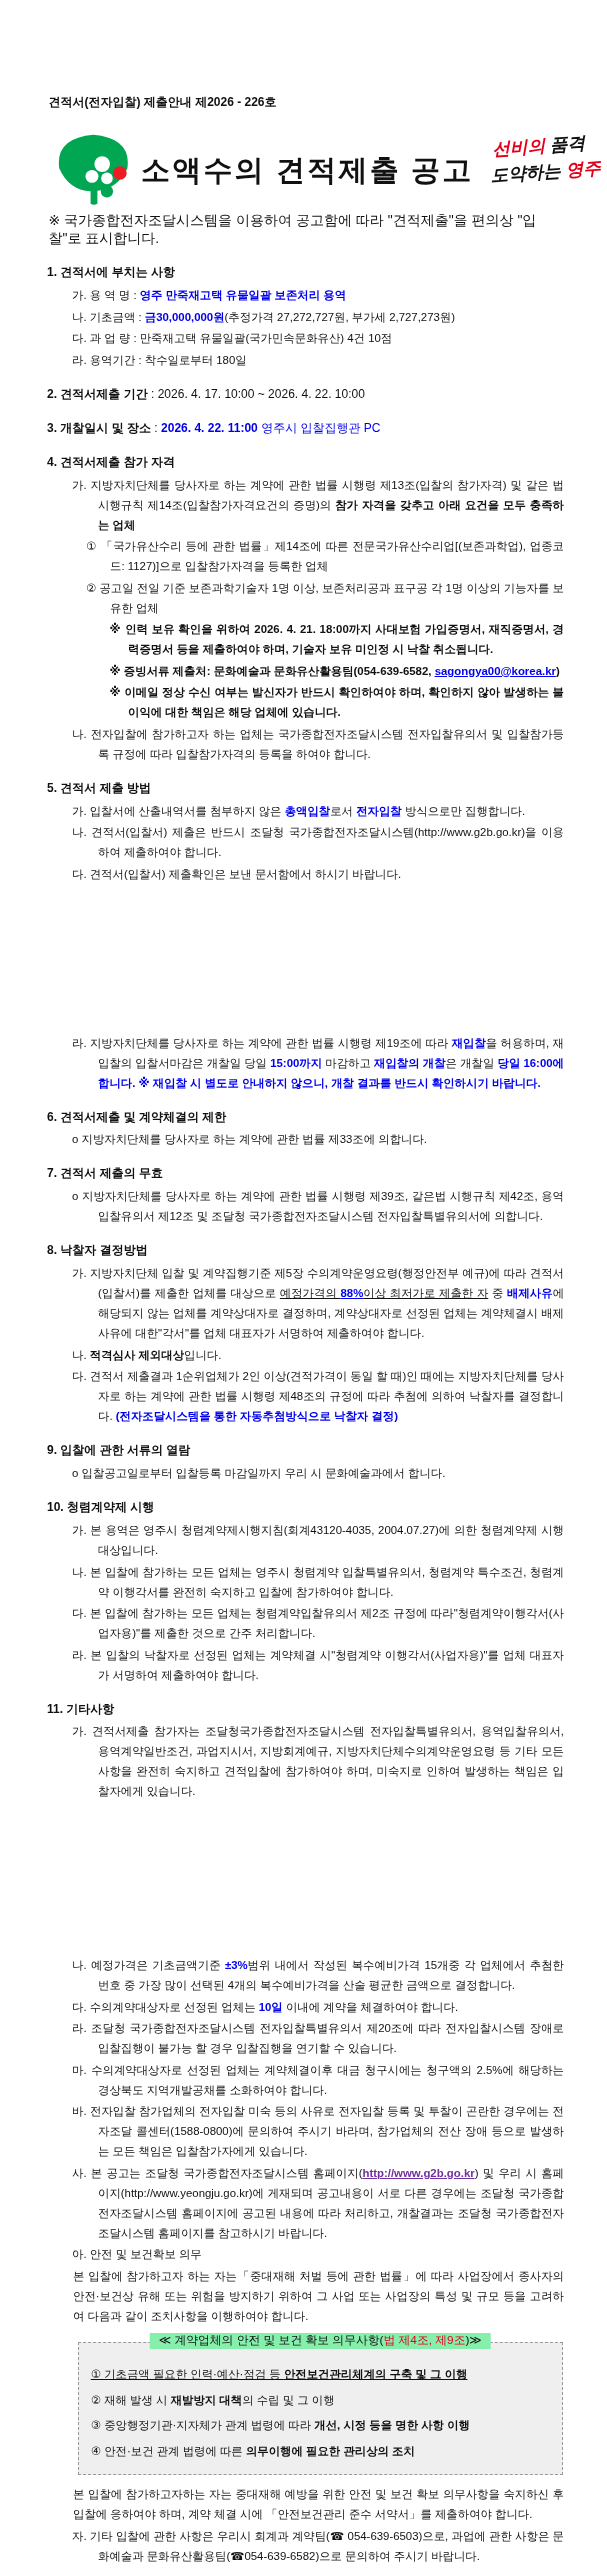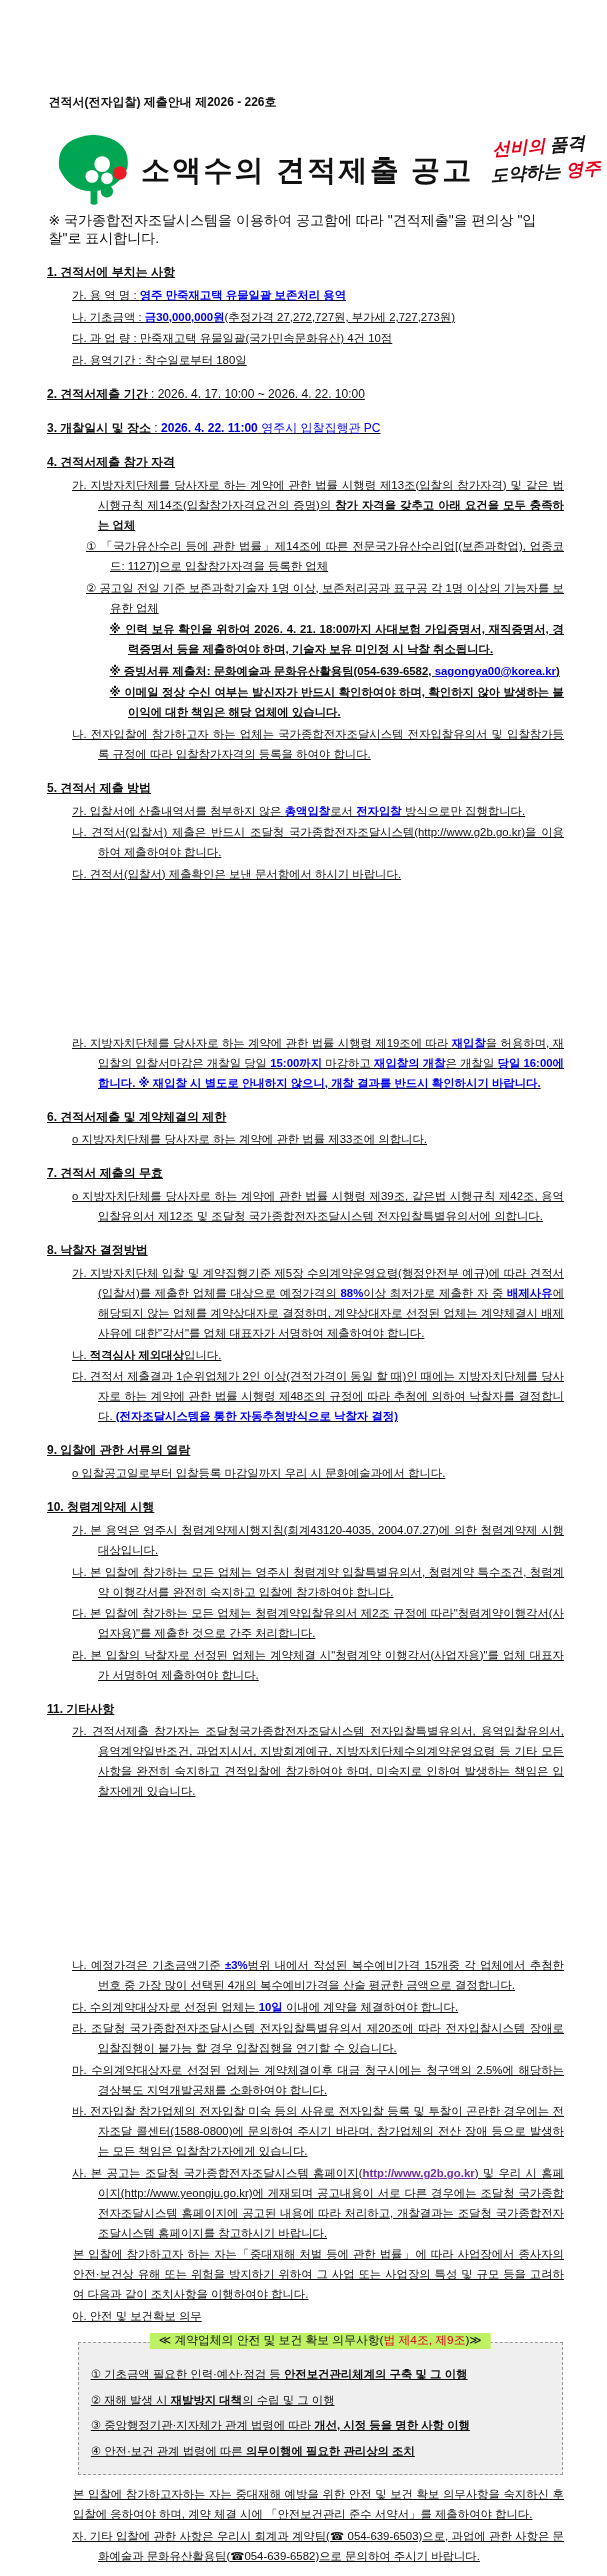--- a/index.html
+++ b/index.html
@@ -5,33 +5,33 @@
   html,body{margin:0;padding:0;background:#ffffff;}
   body{font-family:"Liberation Sans","DejaVu Sans",sans-serif;color:#111;}
   .page{width:607px;min-height:2576px;background:#fff;box-sizing:border-box;padding:94px 43px 44px 47px;}
   .doc-no{font-size:12px;font-weight:700;letter-spacing:0px;margin:0 0 19px 1.5px;}
   .masthead{display:flex;align-items:flex-start;margin-bottom:7.4px;}
   .logo{width:94px;height:75px;flex:0 0 auto;}
   .main-title{flex:1;text-align:center;font-size:29px;font-weight:700;letter-spacing:2.2px;padding-top:20.6px;white-space:nowrap;}
   .slogan{flex:0 0 131px;padding-top:4.4px;transform:rotate(-4deg);font-weight:700;font-style:italic;font-size:17.6px;line-height:1.45;text-align:center;white-space:nowrap;}
   .slogan .l2{padding-left:10.3px;}
   .notice{font-size:14px;margin:4.4px 0 2.9px 1.5px;}
-  .line{font-size:11.4px;line-height:20px;text-align:justify;margin:1.5px 0;text-decoration:underline;}
+  .line{font-size:11.4px;line-height:20px;text-align:justify;margin:1.5px 0;}
   .h{font-size:12px;margin-top:14px;margin-bottom:2.9px;text-align:left;}
   .p1{padding-left:51px;text-indent:-26px;}
   .p2{padding-left:63px;text-indent:-24px;}
   .p3{padding-left:81px;text-indent:-18.4px;}
   .pb{padding-left:26px;}
   .b{font-weight:700;}
   .blue{color:#0000ee;text-align:center;}
   .u{text-decoration:underline;}
   .red{color:#e3001b;}
   .purple{color:#7030a0;}
   .obox{position:relative;border:0.7px dashed #9a9a9a;background:#efefef;margin:16px 1.5px 8.8px 31px;padding:17.6px 11.8px 10.3px 11.8px;}
-  .obox-title{position:absolute;top:-10.3px;left:50%;transform:translateX(-50%);background:#bef264;padding:0 8.8px;font-size:11.8px;white-space:nowrap;}
+  .obox-title{position:absolute;top:-10.3px;left:50%;transform:translateX(-50%);background:#86efac;padding:0 8.8px;font-size:11.8px;white-space:nowrap;}
   .obox .line{line-height:24px;}
   .gap{width:100%;}
   .date-line{text-align:center;font-size:13.2px;letter-spacing:1.5px;margin-top:25px;}
 </style>
 </head>
 <body>
 
 <div class="page">
 
   <div class="doc-no">견적서(전자입찰) 제출안내 제2026 - 226호</div>
@@ -114,22 +114,22 @@
       <section>
         <div class="line h"><span class="b">11. 기타사항</span></div>
         <div class="line p1"><span>가. 견적서제출 참가자는 조달청국가종합전자조달시스템 전자입찰특별유의서, 용역입찰유의서, 용역계약일반조건, 과업지시서, 지방회계예규, 지방자치단체수의계약운영요령 등 기타 모든 사항을 완전히 숙지하고 견적입찰에 참가하여야 하며, 미숙지로 인하여 발생하는 책임은 입찰자에게 있습니다.</span></div>
         <div class="gap" style="height: 151px;"></div>
         <div class="line p1"><span>나. 예정가격은 기초금액기준 </span><span class="b blue">±3%</span><span>범위 내에서 작성된 복수예비가격 15개중 각 업체에서 추첨한 번호 중 가장 많이 선택된 4개의 복수예비가격을 산술 평균한 금액으로 결정합니다.</span></div>
         <div class="line p1"><span>다. 수의계약대상자로 선정된 업체는 </span><span class="b blue">10일</span><span> 이내에 계약을 체결하여야 합니다.</span></div>
         <div class="line p1"><span>라. 조달청 국가종합전자조달시스템 전자입찰특별유의서 제20조에 따라 전자입찰시스템 장애로 입찰집행이 불가능 할 경우 입찰집행을 연기할 수 있습니다.</span></div>
         <div class="line p1"><span>마. 수의계약대상자로 선정된 업체는 계약체결이후 대금 청구시에는 청구액의 2.5%에 해당하는 경상북도 지역개발공채를 소화하여야 합니다.</span></div>
         <div class="line p1"><span>바. 전자입찰 참가업체의 전자입찰 미숙 등의 사유로 전자입찰 등록 및 투찰이 곤란한 경우에는 전자조달 콜센터(1588-0800)에 문의하여 주시기 바라며, 참가업체의 전산 장애 등으로 발생하는 모든 책임은 입찰참가자에게 있습니다.</span></div>
         <div class="line p1"><span>사. 본 공고는 조달청 국가종합전자조달시스템 홈페이지(</span><span class="b purple u">http://www.g2b.go.kr</span><span>) 및 우리 시 홈페이지(http://www.yeongju.go.kr)에 게재되며 공고내용이 서로 다른 경우에는 조달청 국가종합전자조달시스템 홈페이지에 공고된 내용에 따라 처리하고, 개찰결과는 조달청 국가종합전자조달시스템 홈페이지를 참고하시기 바랍니다.</span></div>
+        <div class="line p1"><span>아. 안전 및 보건확보 의무</span></div>
         <div class="line pb"><span>본 입찰에 참가하고자 하는 자는「중대재해 처벌 등에 관한 법률」에 따라 사업장에서 종사자의 안전·보건상 유해 또는 위험을 방지하기 위하여 그 사업 또는 사업장의 특성 및 규모 등을 고려하여 다음과 같이 조치사항을 이행하여야 합니다.</span></div>
-        <div class="line p1"><span>아. 안전 및 보건확보 의무</span></div>
         <div class="obox">
           <div class="obox-title"><span>≪ 계약업체의 안전 및 보건 확보 의무사항(</span><span class="red">법 제4조, 제9조</span><span>)≫</span></div>
           <div class="line"><span class="u">① 기초금액 필요한 인력·예산·점검 등 </span><span class="b u">안전보건관리체계의 구축 및 그 이행</span></div>
           <div class="line"><span>② 재해 발생 시 </span><span class="b">재발방지 대책</span><span>의 수립 및 그 이행</span></div>
           <div class="line"><span>③ 중앙행정기관·지자체가 관계 법령에 따라 </span><span class="b">개선, 시정 등을 명한 사항 이행</span></div>
           <div class="line"><span>④ 안전·보건 관계 법령에 따른 </span><span class="b">의무이행에 필요한 관리상의 조치</span></div>
         </div>
         <div class="line pb"><span>본 입찰에 참가하고자하는 자는 중대재해 예방을 위한 안전 및 보건 확보 의무사항을 숙지하신 후 입찰에 응하여야 하며, 계약 체결 시에 「안전보건관리 준수 서약서」를 제출하여야 합니다.</span></div>
         <div class="line p1"><span>자. 기타 입찰에 관한 사항은 우리시 회계과 계약팀(☎ 054-639-6503)으로, 과업에 관한 사항은 문화예술과 문화유산활용팀(☎054-639-6582)으로 문의하여 주시기 바랍니다.</span></div>
       </section>

